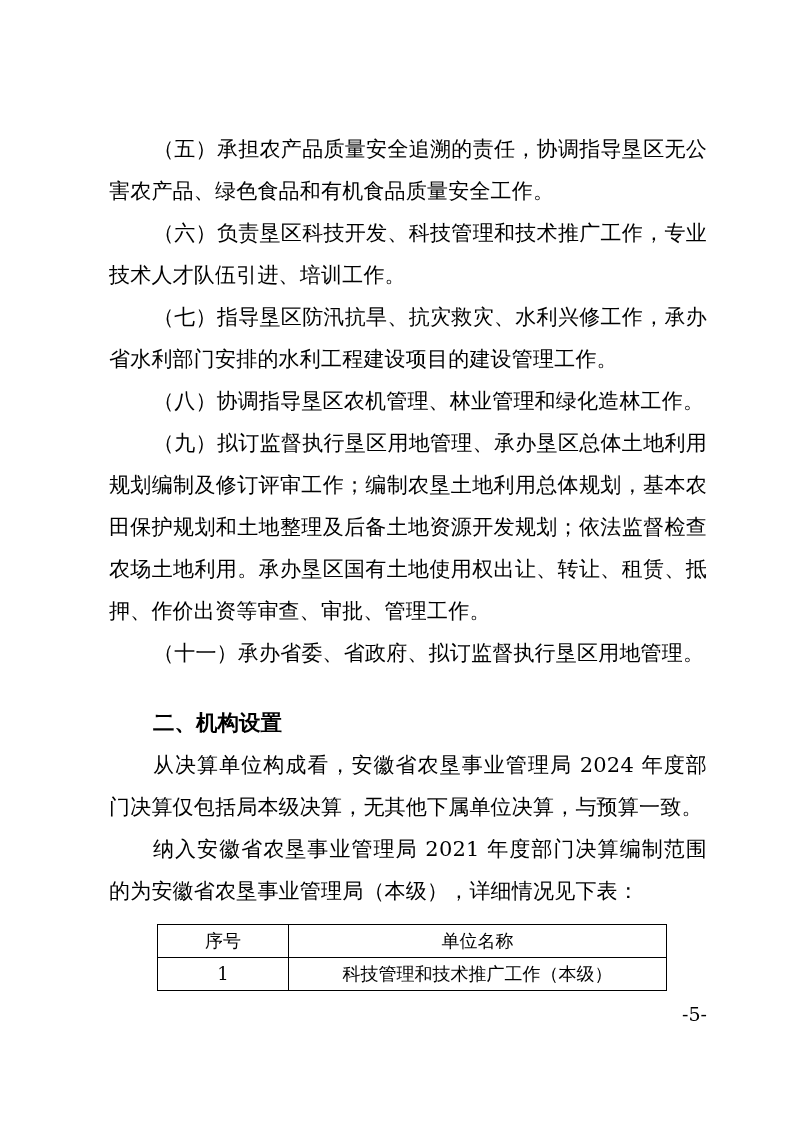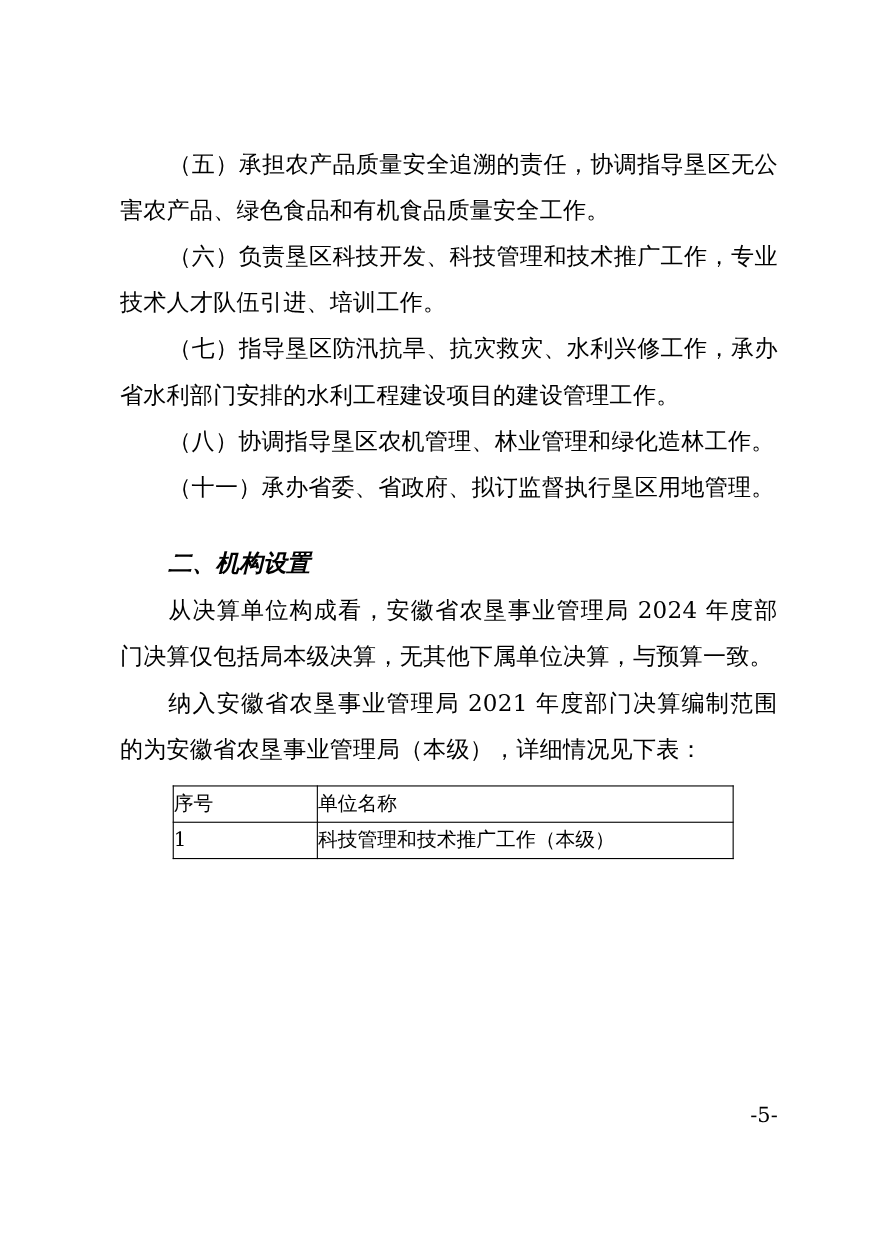--- a/index.html
+++ b/index.html
@@ -35,34 +35,33 @@
   .indent {
     text-indent: 44px;
   }
   .section-head {
     font-size: 21.5px;
     line-height: 42px;
     font-weight: bold;
     font-family: "DejaVu Sans", "Liberation Sans", sans-serif;
     text-indent: 44px;
     margin: 0;
-    font-style: italic;
   }
   .spacer-before-section {
     height: 28px;
   }
   table.unit-table {
     border-collapse: collapse;
     margin: 12px 0 0 48px;
     width: 510px;
     table-layout: fixed;
   }
   table.unit-table td {
     border: 1px solid #000000;
-    text-align: left;
+    text-align: center;
     font-size: 18px;
     line-height: 30px;
     height: 30px;
     padding: 1px 0;
     font-family: "DejaVu Serif", "Liberation Serif", serif;
   }
   table.unit-table td.col-no {
     width: 130px;
   }
   .page-number {
@@ -75,20 +74,21 @@
 </style>
 </head>
 <body>
 
 <div class="page">
 
   <p class="para indent">（五）承担农产品质量安全追溯的责任，协调指导垦区无公害农产品、绿色食品和有机食品质量安全工作。</p>
   <p class="para indent">（六）负责垦区科技开发、科技管理和技术推广工作，专业技术人才队伍引进、培训工作。</p>
   <p class="para indent">（七）指导垦区防汛抗旱、抗灾救灾、水利兴修工作，承办省水利部门安排的水利工程建设项目的建设管理工作。</p>
   <p class="para indent">（八）协调指导垦区农机管理、林业管理和绿化造林工作。</p>
+  <p class="para indent">（九）拟订监督执行垦区用地管理、承办垦区总体土地利用规划编制及修订评审工作；编制农垦土地利用总体规划，基本农田保护规划和土地整理及后备土地资源开发规划；依法监督检查农场土地利用。承办垦区国有土地使用权出让、转让、租赁、抵押、作价出资等审查、审批、管理工作。</p>
   <p class="para indent">（十一）承办省委、省政府、拟订监督执行垦区用地管理。</p>
 
   <div class="spacer-before-section"></div>
 
   <p class="section-head">二、机构设置</p>
 
   <p class="para indent">从决算单位构成看，安徽省农垦事业管理局 2024 年度部门决算仅包括局本级决算，无其他下属单位决算，与预算一致。</p>
   <p class="para indent">纳入安徽省农垦事业管理局 2021 年度部门决算编制范围的为安徽省农垦事业管理局（本级），详细情况见下表：</p>
 
   <table class="unit-table">

